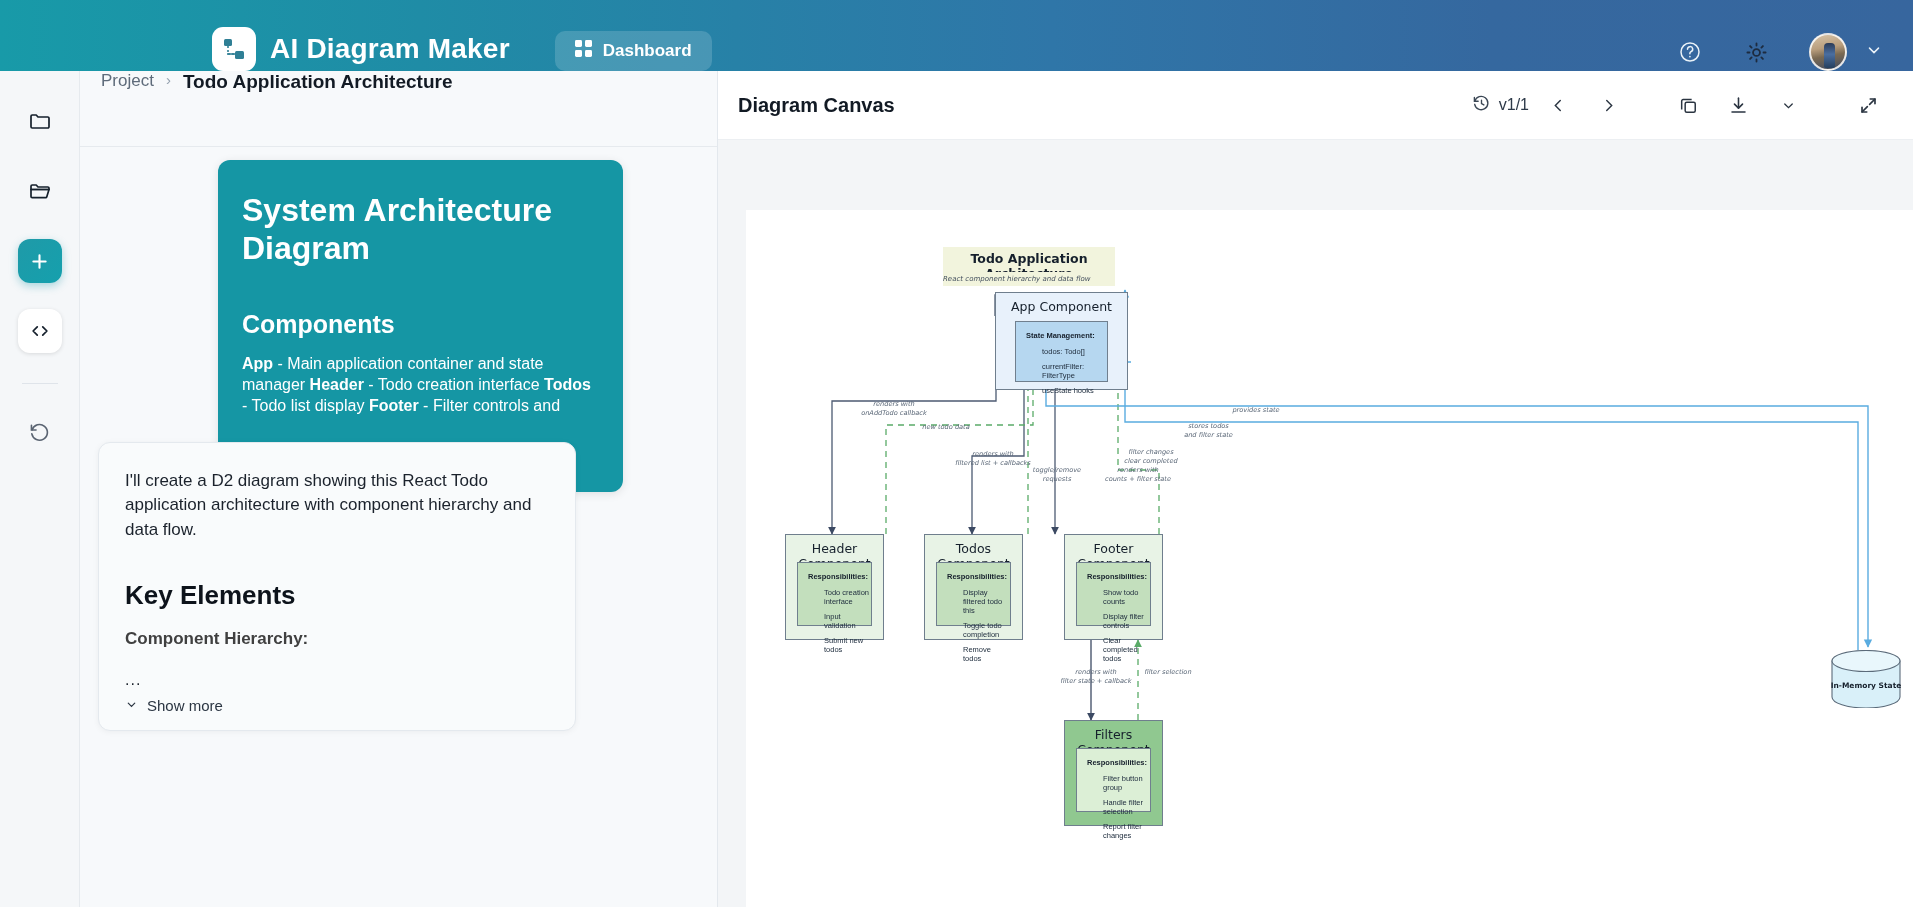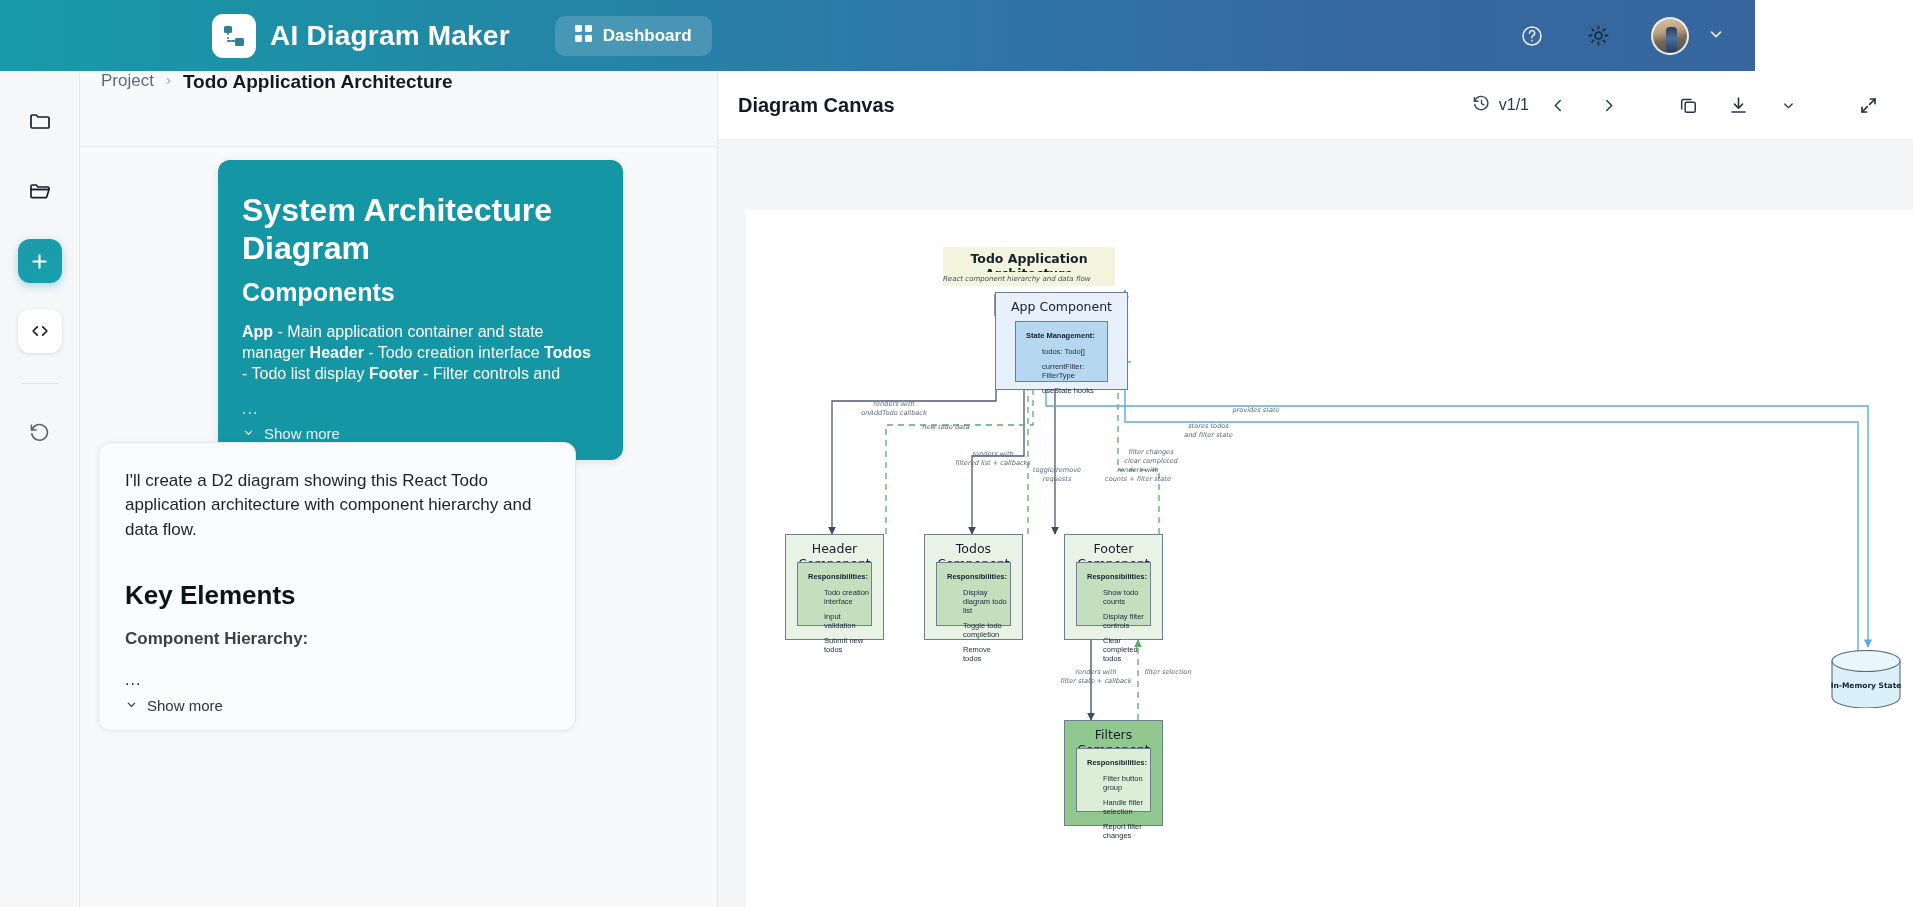--- a/index.html
+++ b/index.html
@@ -4,23 +4,23 @@
 <style>
   * { box-sizing: border-box; margin: 0; padding: 0; }
   html, body {
     width: 1913px; height: 907px;
     font-family: "Liberation Sans", sans-serif;
     background: #ffffff; overflow: hidden;
   }
 
   
   .topbar {
-    position: absolute; top: 0; left: 0; width: 1755px; height: 71px;
+    position: absolute; top: 0; left: 0; width: 1913px; height: 71px;
     background: linear-gradient(90deg, #189aa8 0%, #1f8ca6 22%, #2f76a8 55%, #35689f 78%, #37669e 100%);
-    display: flex; align-items: center;
+    display: flex; align-items: flex-end;
   }
   .brand { display: flex; align-items: center; gap: 14px; margin-left: 212px; }
   .brand-logo {
     width: 44px; height: 44px; border-radius: 11px; background: #ffffff;
     display: flex; align-items: center; justify-content: center;
   }
   .brand-title {
     font-size: 28px; font-weight: 700; color: #ffffff; letter-spacing: .2px;
   }
   .dash-btn {
@@ -78,21 +78,21 @@
   }
   .bc-project { font-size: 17px; color: #5e6b7a; cursor: pointer; }
   .bc-sep { font-size: 15px; color: #93a0ae; margin: 0 12px; }
   .bc-current { font-size: 19px; font-weight: 700; color: #121a24; }
 
   .teal-card {
     position: absolute; left: 138px; top: 89px; width: 405px;
     background: #1596a4; border-radius: 12px; padding: 32px 24px 18px 24px;
     color: #ffffff; box-shadow: 0 2px 10px rgba(0,0,0,.10);
   }
-  .tc-h1 { font-size: 32px; font-weight: 700; line-height: 1.18; margin-bottom: 10px; }
+  .tc-h1 { font-size: 32px; font-weight: 700; line-height: 1.18; margin-bottom: 42px; }
   .tc-h2 { font-size: 25px; font-weight: 700; margin-bottom: 14px; }
   .tc-body { font-size: 16px; line-height: 1.33; }
   .tc-body b { font-weight: 700; }
   .tc-ellipsis { font-size: 16px; margin-top: 16px; letter-spacing: 1px; }
   .showmore {
     display: flex; align-items: center; gap: 9px; margin-top: 7px;
     font-size: 15px; color: #e4f4f6; cursor: pointer;
   }
 
   .white-card {
@@ -456,21 +456,21 @@
             <div class="iline">Input validation</div>
             <div class="iline">Submit new todos</div>
           </div>
         </div>
 
         <div class="node green-node" style="left:178px; top:324px; width:99px; height:106px;">
           <div class="nbox"></div>
           <div class="ntitle">Todos Component</div>
           <div class="inner" style="left:12px; top:28px; width:75px; height:64px;">
             <div class="ihead">Responsibilities:</div>
-            <div class="iline">Display diagram todo list</div>
+            <div class="iline">Display filtered todo this</div>
             <div class="iline">Toggle todo completion</div>
             <div class="iline">Remove todos</div>
           </div>
         </div>
 
         <div class="node green-node" style="left:318px; top:324px; width:99px; height:106px;">
           <div class="nbox"></div>
           <div class="ntitle">Footer Component</div>
           <div class="inner" style="left:12px; top:28px; width:75px; height:64px;">
             <div class="ihead">Responsibilities:</div>

